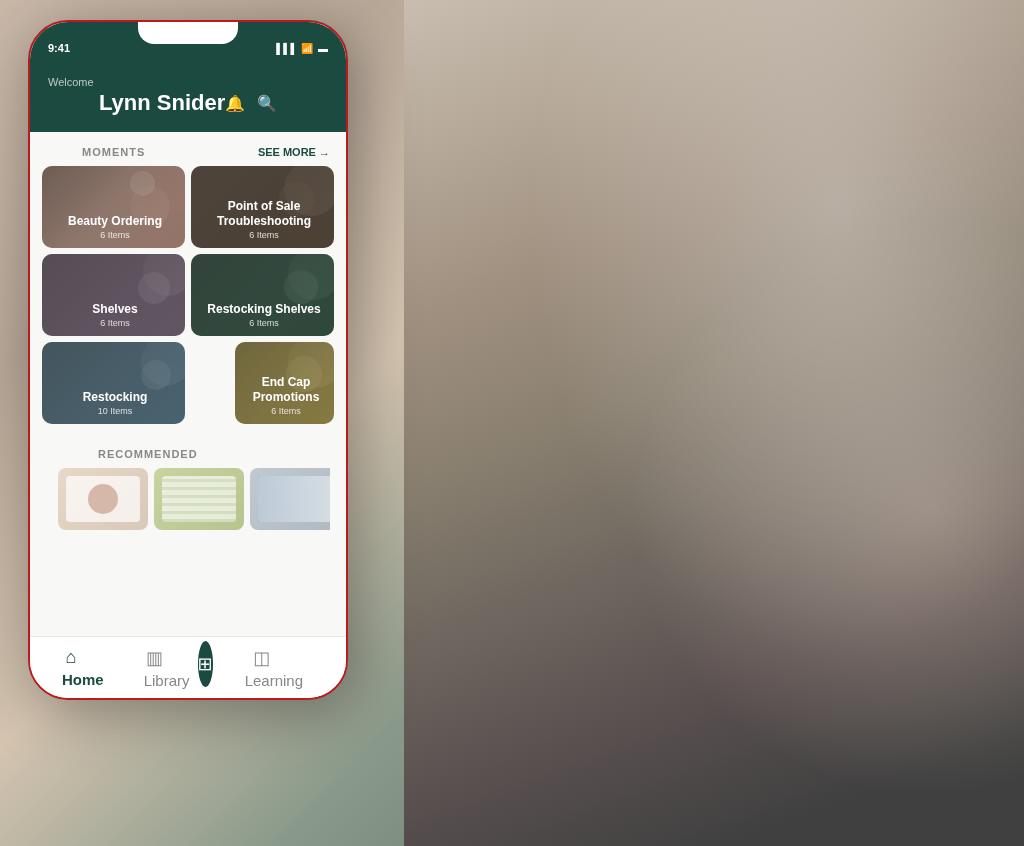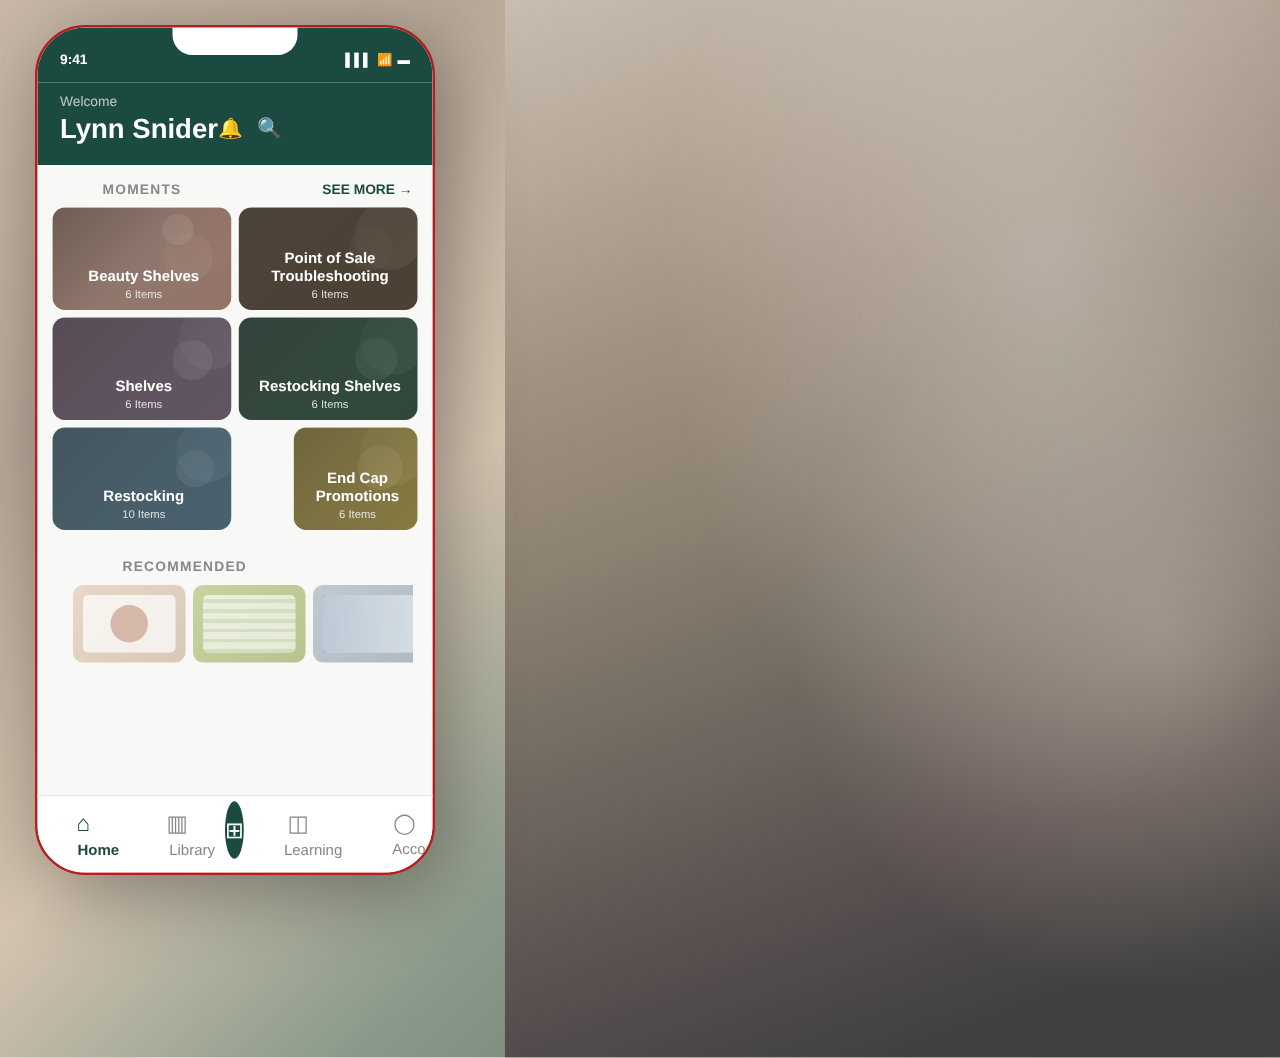--- a/index.html
+++ b/index.html
@@ -110,21 +110,21 @@
 
     .welcome-text {
       font-size: 11px;
       color: rgba(255,255,255,0.7);
       margin-bottom: 2px;
     }
 
     .user-name-row {
       display: flex;
       align-items: center;
-      justify-content: flex-start;
+      justify-content: center;
     }
 
     .user-name {
       font-size: 22px;
       font-weight: 700;
       color: #ffffff;
     }
 
     .header-icons {
       display: flex;
@@ -294,21 +294,21 @@
     .nav-icon {
       font-size: 18px;
       color: #888;
     }
 
     .nav-icon.active {
       color: #1a4a40;
     }
 
     .nav-label {
-      font-size: 12px;
+      font-size: 15px;
       color: #888;
       padding-left: 24px;
     }
 
     .nav-label.active {
       color: #1a4a40;
       font-weight: 600;
     }
 
     
@@ -391,21 +391,21 @@
       </div>
 
       <div class="moments-grid">
 
         <div class="moment-card bg-beauty">
           <div class="deco-circle" style="width:60px;height:60px;background:#d4a090;top:-10px;right:-10px;"></div>
           <div class="deco-circle" style="width:40px;height:40px;background:#e8c0b0;top:20px;right:15px;"></div>
           <div class="deco-circle" style="width:25px;height:25px;background:#f0d0c0;top:5px;right:30px;opacity:0.5;"></div>
           <div class="moment-overlay"></div>
           <div class="moment-content">
-            <div class="moment-title">Beauty Shelves</div>
+            <div class="moment-title">Beauty Ordering</div>
             <div class="moment-items">6 Items</div>
           </div>
         </div>
 
         <div class="moment-card bg-pos">
           <div class="deco-circle" style="width:55px;height:55px;background:#9a8a7a;top:-5px;right:-5px;"></div>
           <div class="deco-circle" style="width:35px;height:35px;background:#8a7a6a;top:15px;right:20px;"></div>
           <div class="moment-overlay"></div>
           <div class="moment-content">
             <div class="moment-title">Point of Sale Troubleshooting</div>

